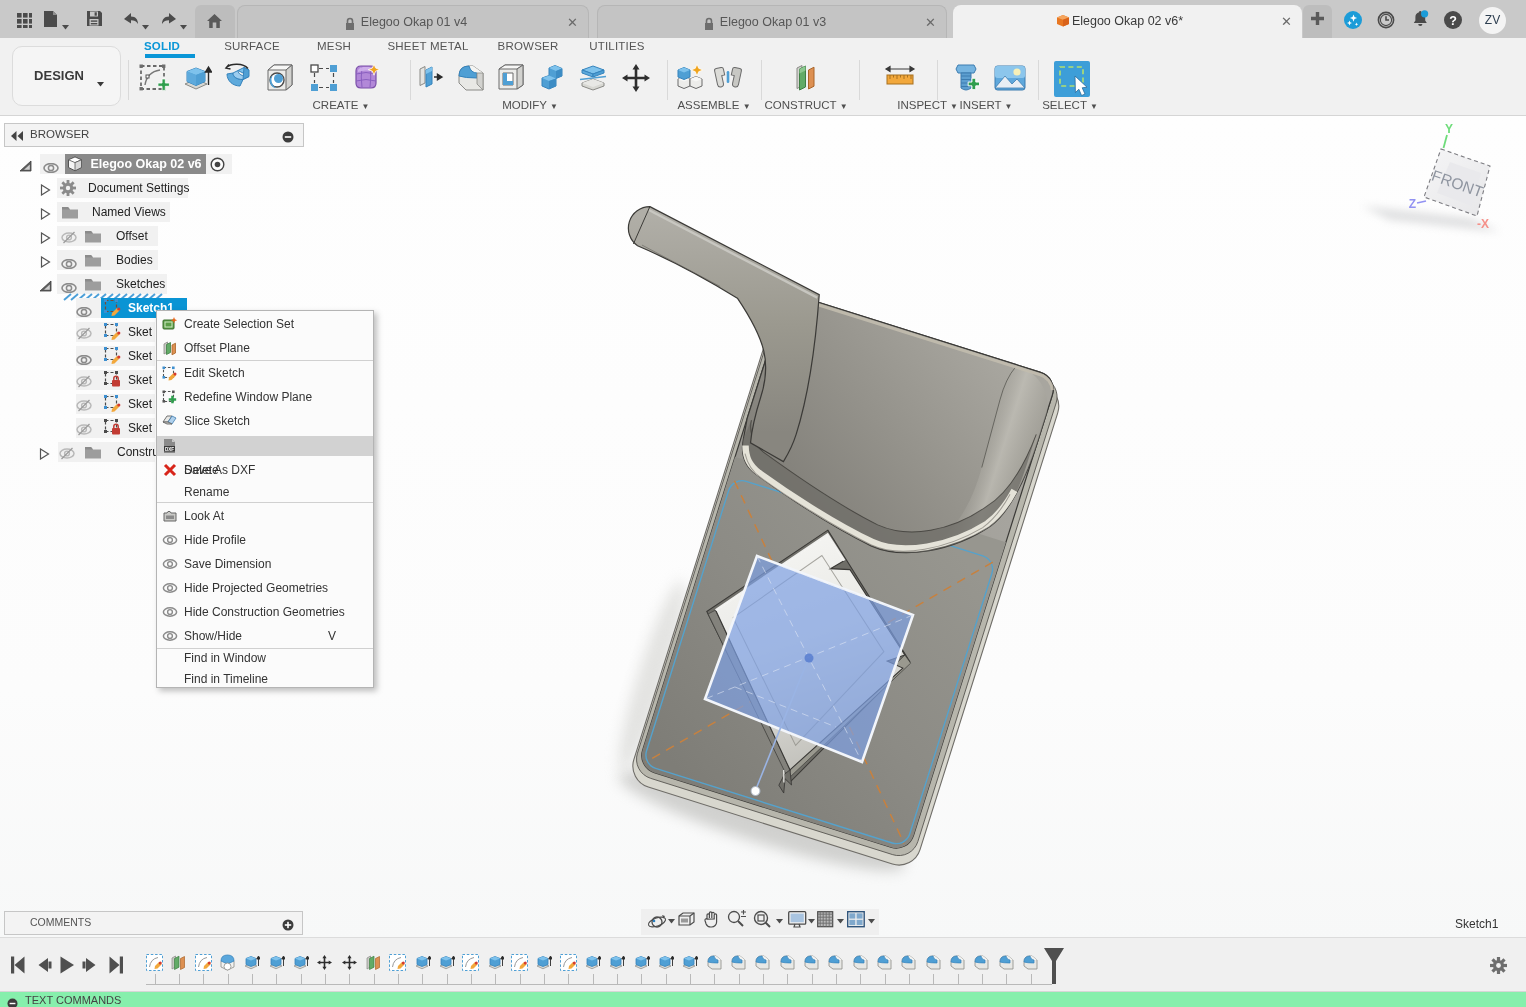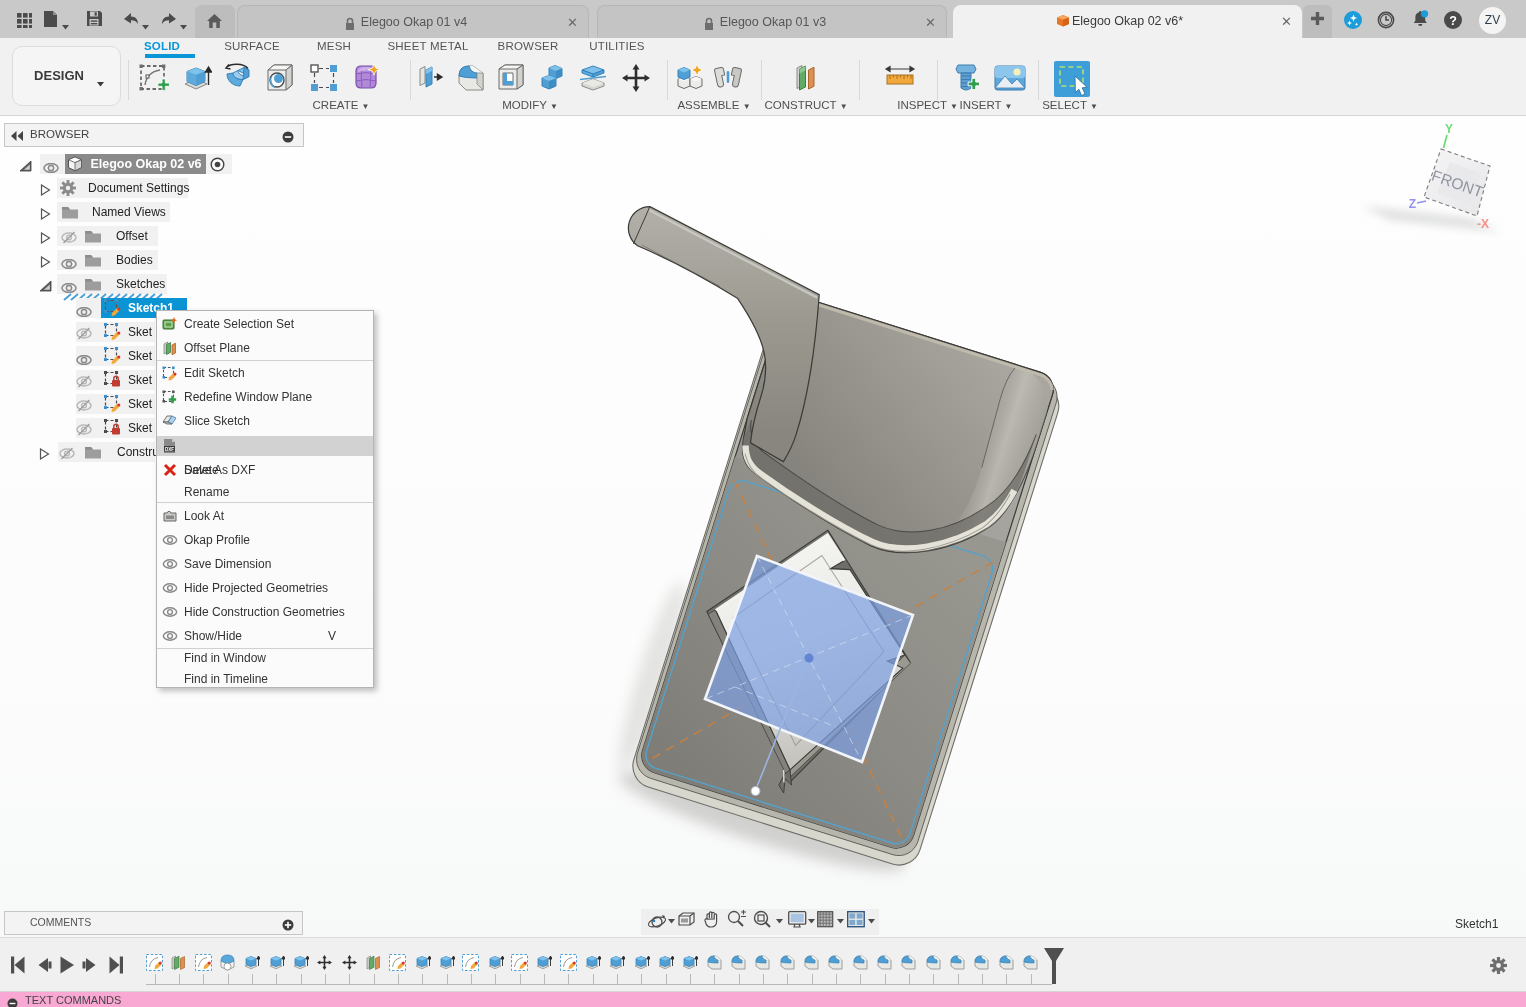--- a/index.html
+++ b/index.html
@@ -622,21 +622,21 @@
     <div class="abs" style="left:184px;top:369px;font-size:12px;color:#333;">Rename</div>
     <div class="abs" style="left:162px;top:392px;"><svg width="16" height="16" viewBox="0 0 16 16" style="">
         <path d="M2 5 h3 l1 -1.5 h2 l1 1.5 h5 v8 h-12 z" fill="#c9c9c6" stroke="#666" stroke-width="1"></path>
         <rect x="4" y="7.5" width="8" height="3.5" fill="#8a8a8a"></rect>
       </svg></div>
     <div class="abs" style="left:184px;top:393px;font-size:12px;color:#333;">Look At</div>
     <div class="abs" style="left:162px;top:416px;"><svg width="16" height="16" viewBox="0 0 16 16" style="">
         <ellipse cx="8" cy="8" rx="6.6" ry="4.2" fill="none" stroke="#8b8b8b" stroke-width="1.5"></ellipse>
         <circle cx="8" cy="8" r="2.4" fill="none" stroke="#8b8b8b" stroke-width="1.4"></circle>
       </svg></div>
-    <div class="abs" style="left:184px;top:417px;font-size:12px;color:#333;">Okap Profile</div>
+    <div class="abs" style="left:184px;top:417px;font-size:12px;color:#333;">Hide Profile</div>
     <div class="abs" style="left:162px;top:440px;"><svg width="16" height="16" viewBox="0 0 16 16" style="">
         <ellipse cx="8" cy="8" rx="6.6" ry="4.2" fill="none" stroke="#8b8b8b" stroke-width="1.5"></ellipse>
         <circle cx="8" cy="8" r="2.4" fill="none" stroke="#8b8b8b" stroke-width="1.4"></circle>
       </svg></div>
     <div class="abs" style="left:184px;top:441px;font-size:12px;color:#333;">Save Dimension</div>
     <div class="abs" style="left:162px;top:464px;"><svg width="16" height="16" viewBox="0 0 16 16" style="">
         <ellipse cx="8" cy="8" rx="6.6" ry="4.2" fill="none" stroke="#8b8b8b" stroke-width="1.5"></ellipse>
         <circle cx="8" cy="8" r="2.4" fill="none" stroke="#8b8b8b" stroke-width="1.4"></circle>
       </svg></div>
     <div class="abs" style="left:184px;top:465px;font-size:12px;color:#333;">Hide Projected Geometries</div>
@@ -975,18 +975,18 @@
           <rect x="-1.6" y="-8.5" width="3.2" height="4.5" fill="#6e6e6e" transform="rotate(135 0 0)"></rect>
           <rect x="-1.6" y="-8.5" width="3.2" height="4.5" fill="#6e6e6e" transform="rotate(180 0 0)"></rect>
           <rect x="-1.6" y="-8.5" width="3.2" height="4.5" fill="#6e6e6e" transform="rotate(225 0 0)"></rect>
           <rect x="-1.6" y="-8.5" width="3.2" height="4.5" fill="#6e6e6e" transform="rotate(270 0 0)"></rect>
           <rect x="-1.6" y="-8.5" width="3.2" height="4.5" fill="#6e6e6e" transform="rotate(315 0 0)"></rect>
           <circle r="5.5" fill="#6e6e6e"></circle>
           <circle r="2.4" fill="#f0f0f0"></circle>
         </g>
       </svg></div>
   </div>
-<div class="abs" style="left:0;top:991px;width:1526px;height:16px;background:#f9a8d4;border-top:1px solid #d6d6d6;">
+<div class="abs" style="left:0;top:991px;width:1526px;height:16px;background:#86efac;border-top:1px solid #d6d6d6;">
     <div class="abs" style="left:7px;top:3px;"><svg width="11" height="11" viewBox="0 0 11 11" style="">
         <circle cx="5.5" cy="5.5" r="5" fill="#3c3c3c"></circle>
         <rect x="2.6" y="4.8" width="5.8" height="1.4" fill="#fff"></rect>
       </svg></div>
     <div class="abs" style="left:25px;top:2px;font-size:11px;color:#444;">TEXT COMMANDS</div>
   </div>
 </body></html>

